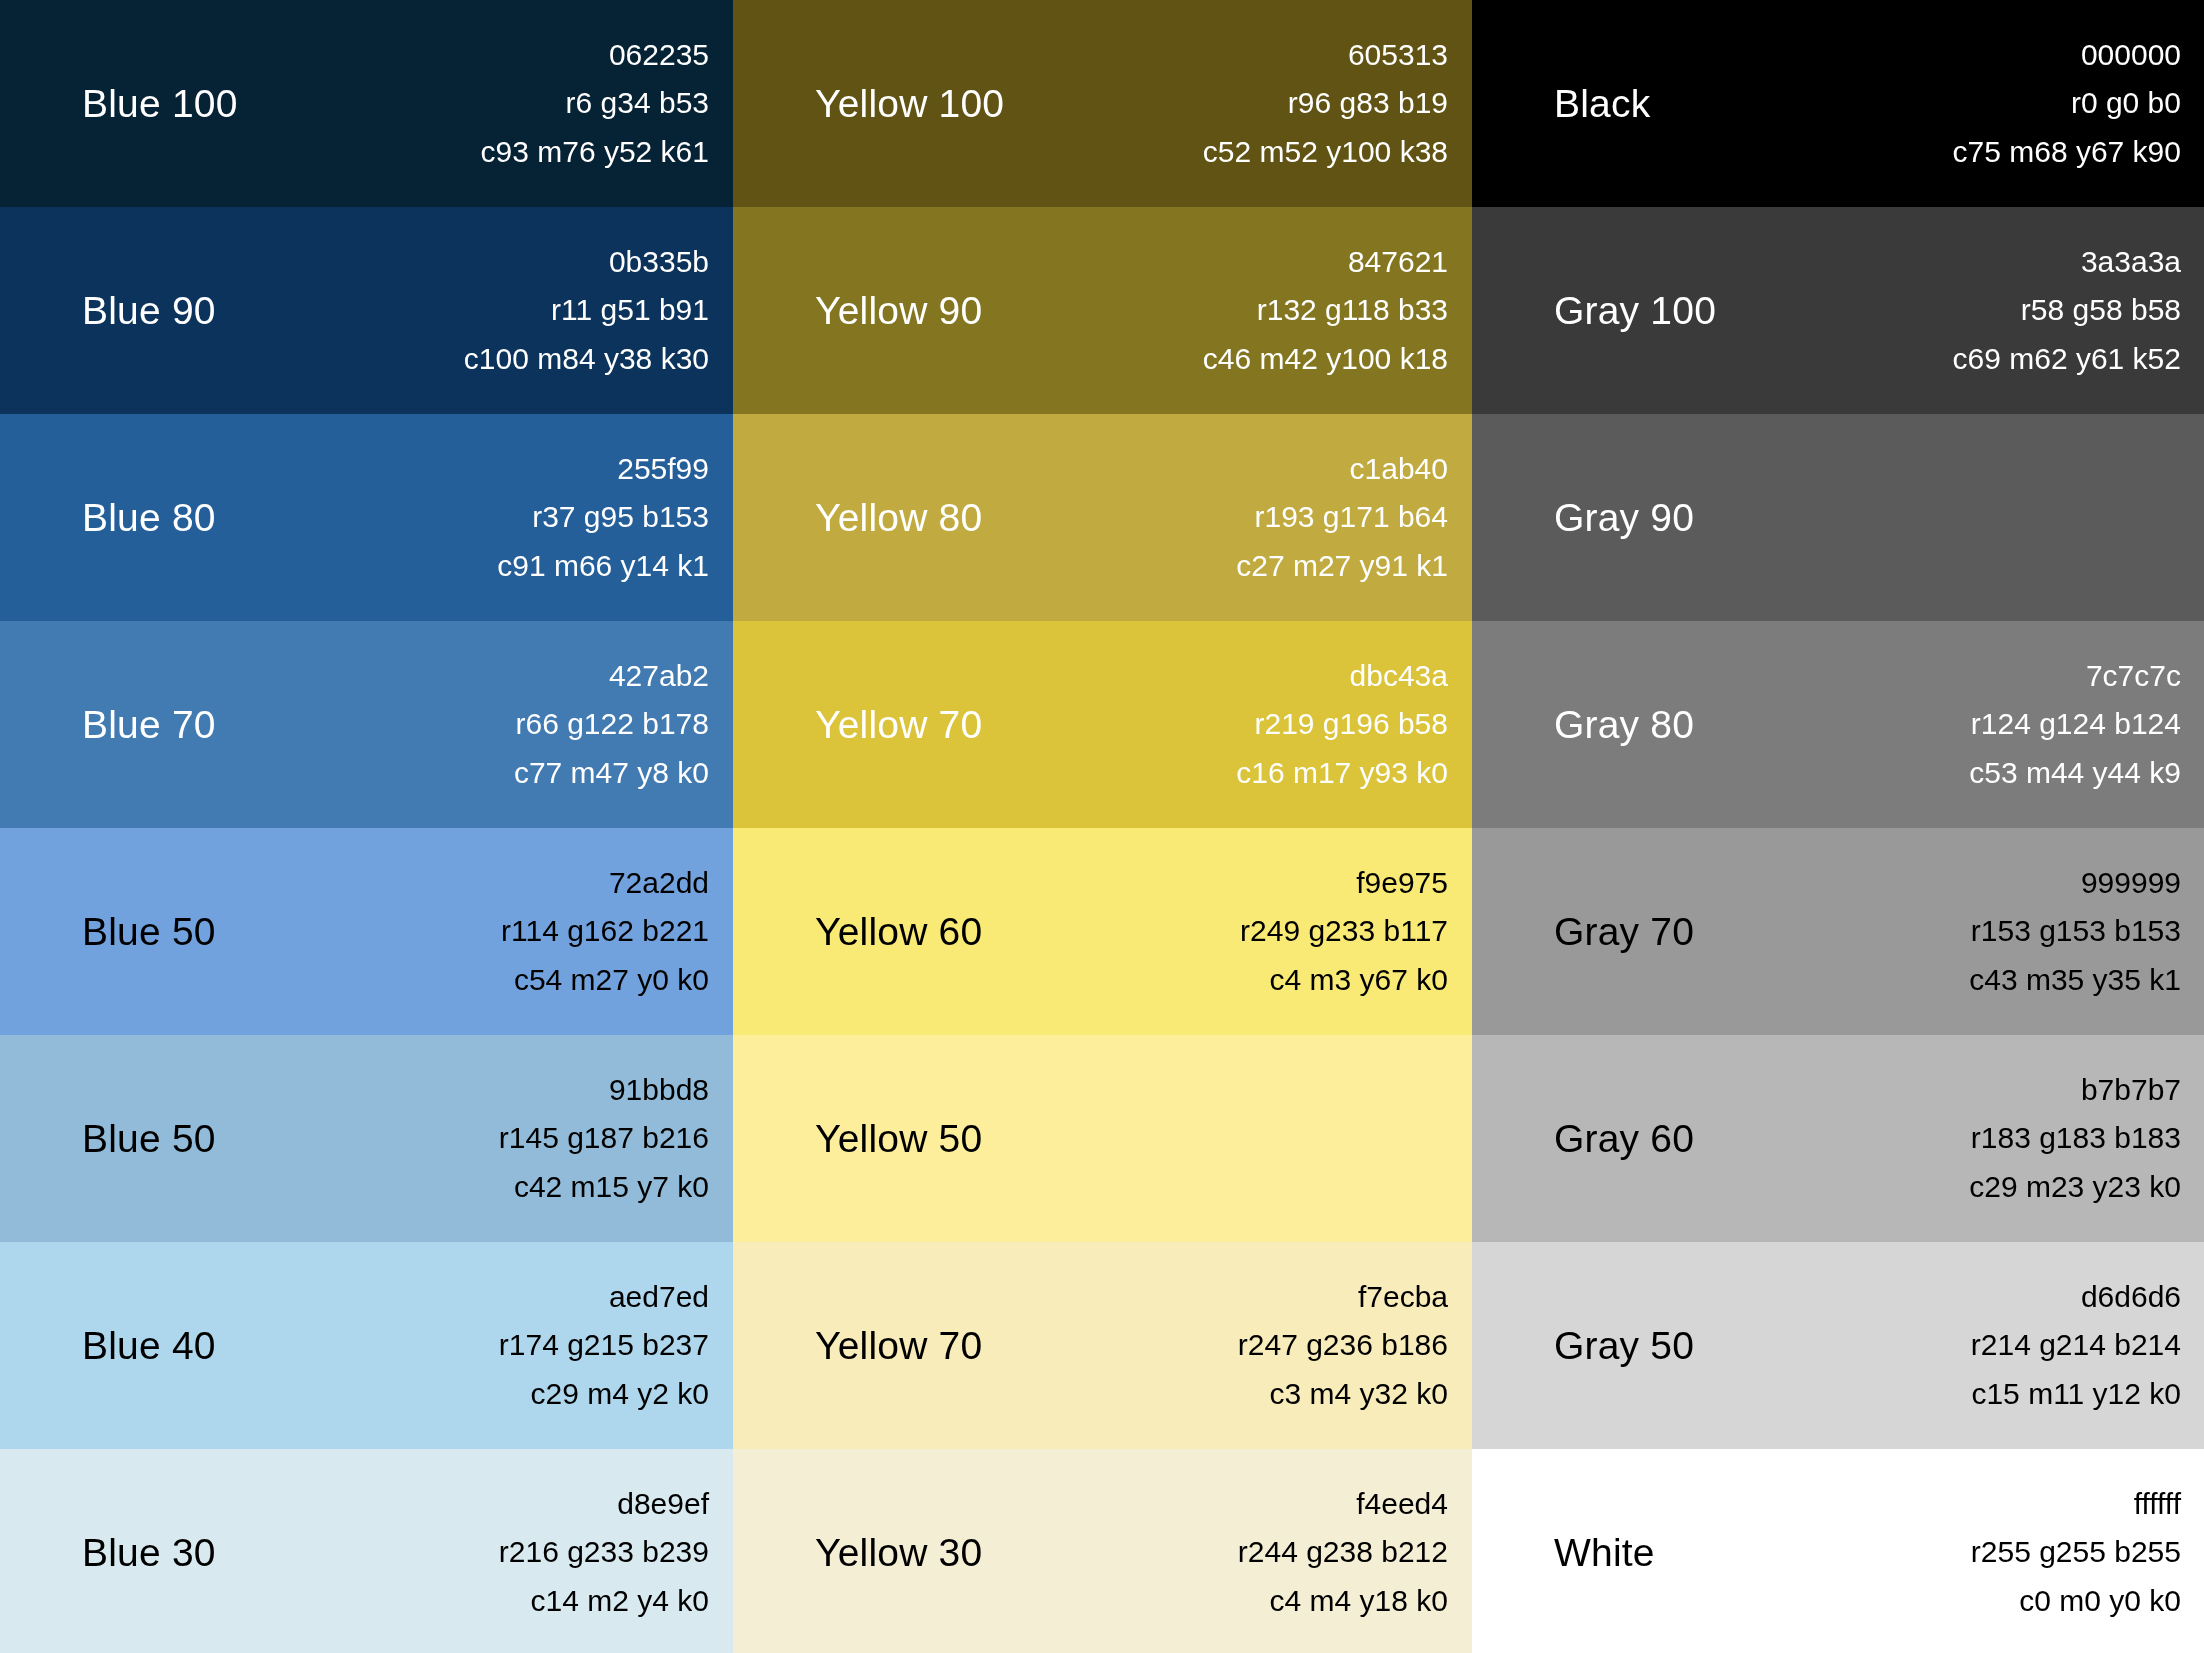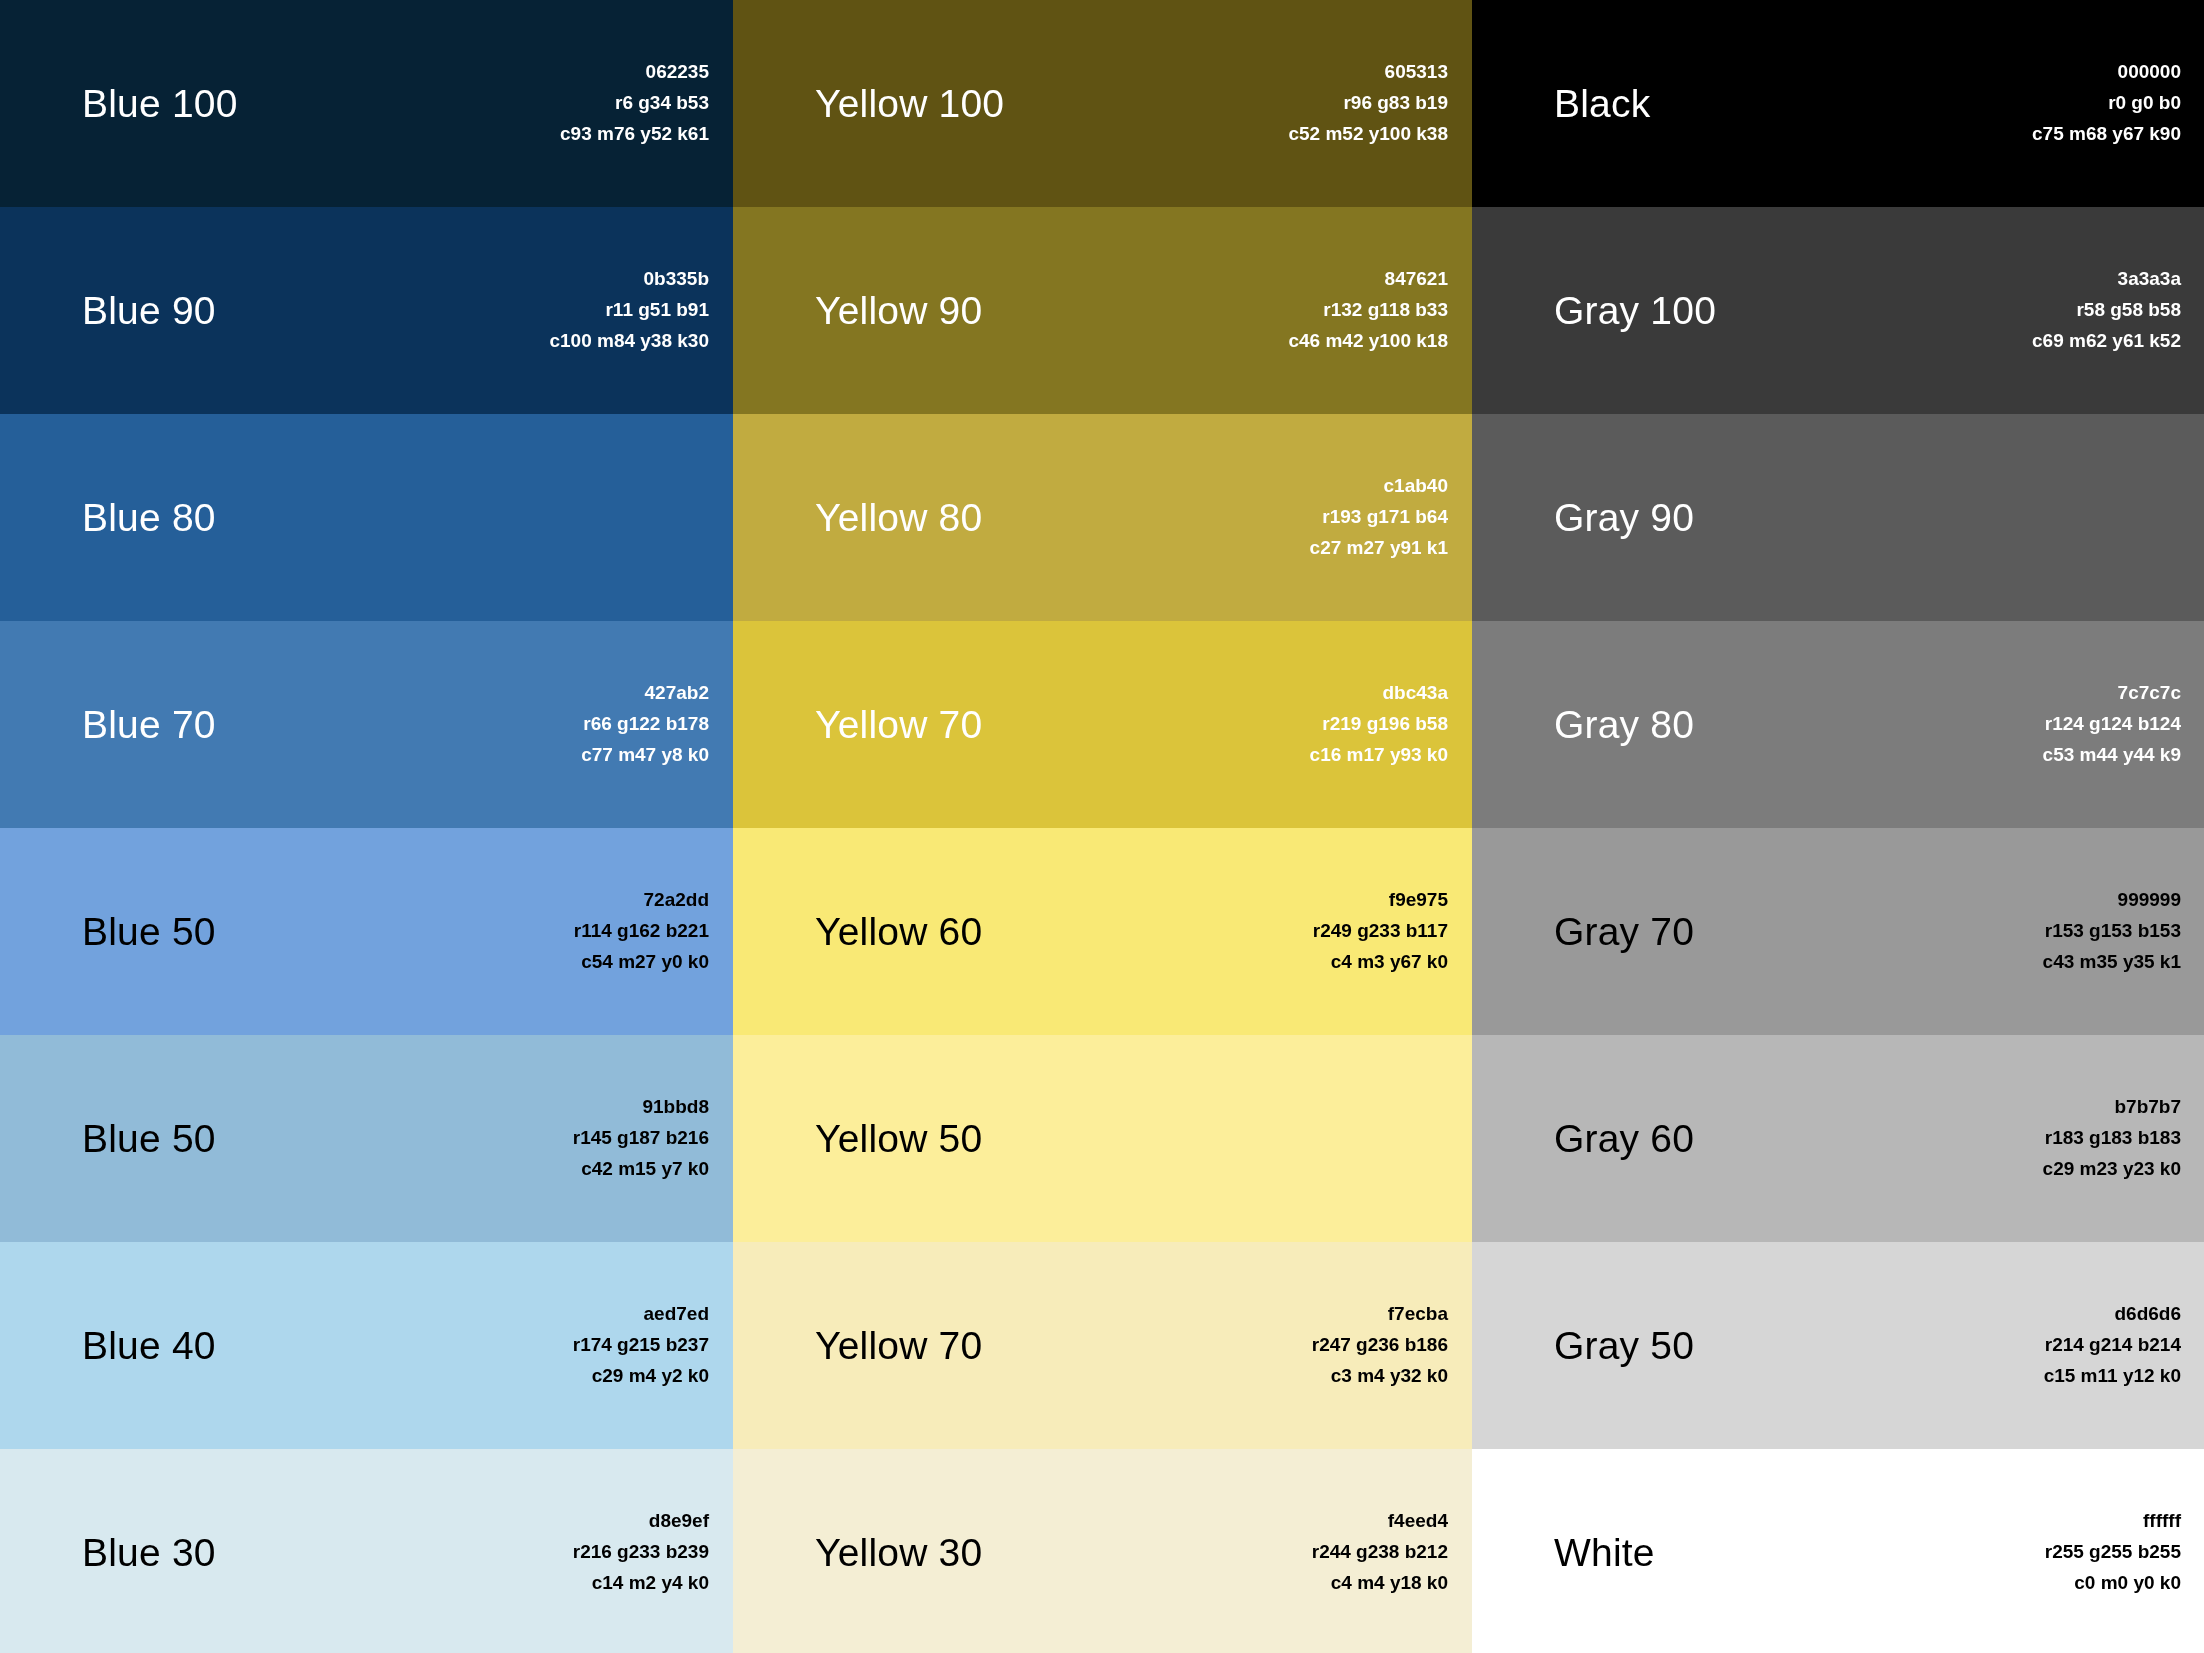--- a/index.html
+++ b/index.html
@@ -38,25 +38,24 @@
     white-space: nowrap;
     flex: 0 0 auto;
     margin-left: 36px;
   }
   .swatch-values {
     display: flex;
     flex-direction: column;
     align-items: flex-end;
     justify-content: center;
     text-align: left;
-    font-size: 19px;
+    font-size: 30px;
     line-height: 1.62;
     white-space: nowrap;
     flex: 0 0 auto;
-    font-weight: bold;
   }
   .swatch-hex,
   .swatch-rgb,
   .swatch-cmyk {
     display: block;
   }
 </style>
 </head>
 <body>
 
@@ -104,20 +103,25 @@
     <div class="swatch" style="background: rgb(58, 58, 58); color: rgb(255, 255, 255);">
       <div class="swatch-name">Gray 100</div>
       <div class="swatch-values">
         <span class="swatch-hex">3a3a3a</span>
         <span class="swatch-rgb">r58 g58 b58</span>
         <span class="swatch-cmyk">c69 m62 y61 k52</span>
       </div>
     </div>
     <div class="swatch" style="background: rgb(37, 95, 153); color: rgb(255, 255, 255);">
       <div class="swatch-name">Blue 80</div>
+      <div class="swatch-values">
+        <span class="swatch-hex">255f99</span>
+        <span class="swatch-rgb">r37 g95 b153</span>
+        <span class="swatch-cmyk">c91 m66 y14 k1</span>
+      </div>
     </div>
     <div class="swatch" style="background: rgb(193, 171, 64); color: rgb(255, 255, 255);">
       <div class="swatch-name">Yellow 80</div>
       <div class="swatch-values">
         <span class="swatch-hex">c1ab40</span>
         <span class="swatch-rgb">r193 g171 b64</span>
         <span class="swatch-cmyk">c27 m27 y91 k1</span>
       </div>
     </div>
     <div class="swatch" style="background: rgb(91, 91, 91); color: rgb(255, 255, 255);">

